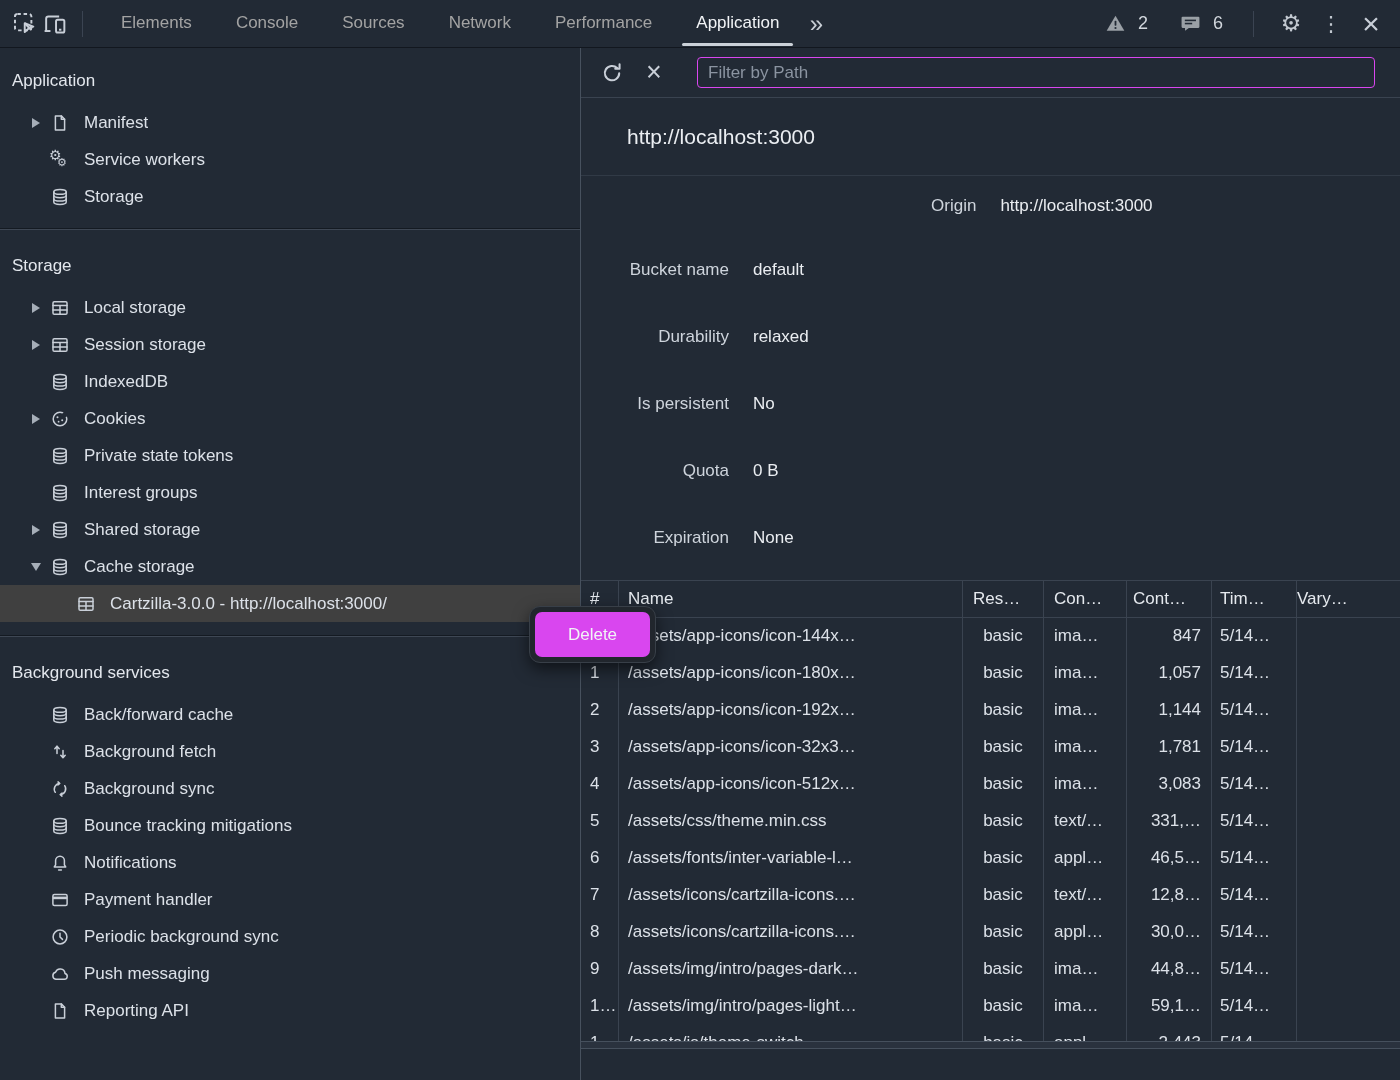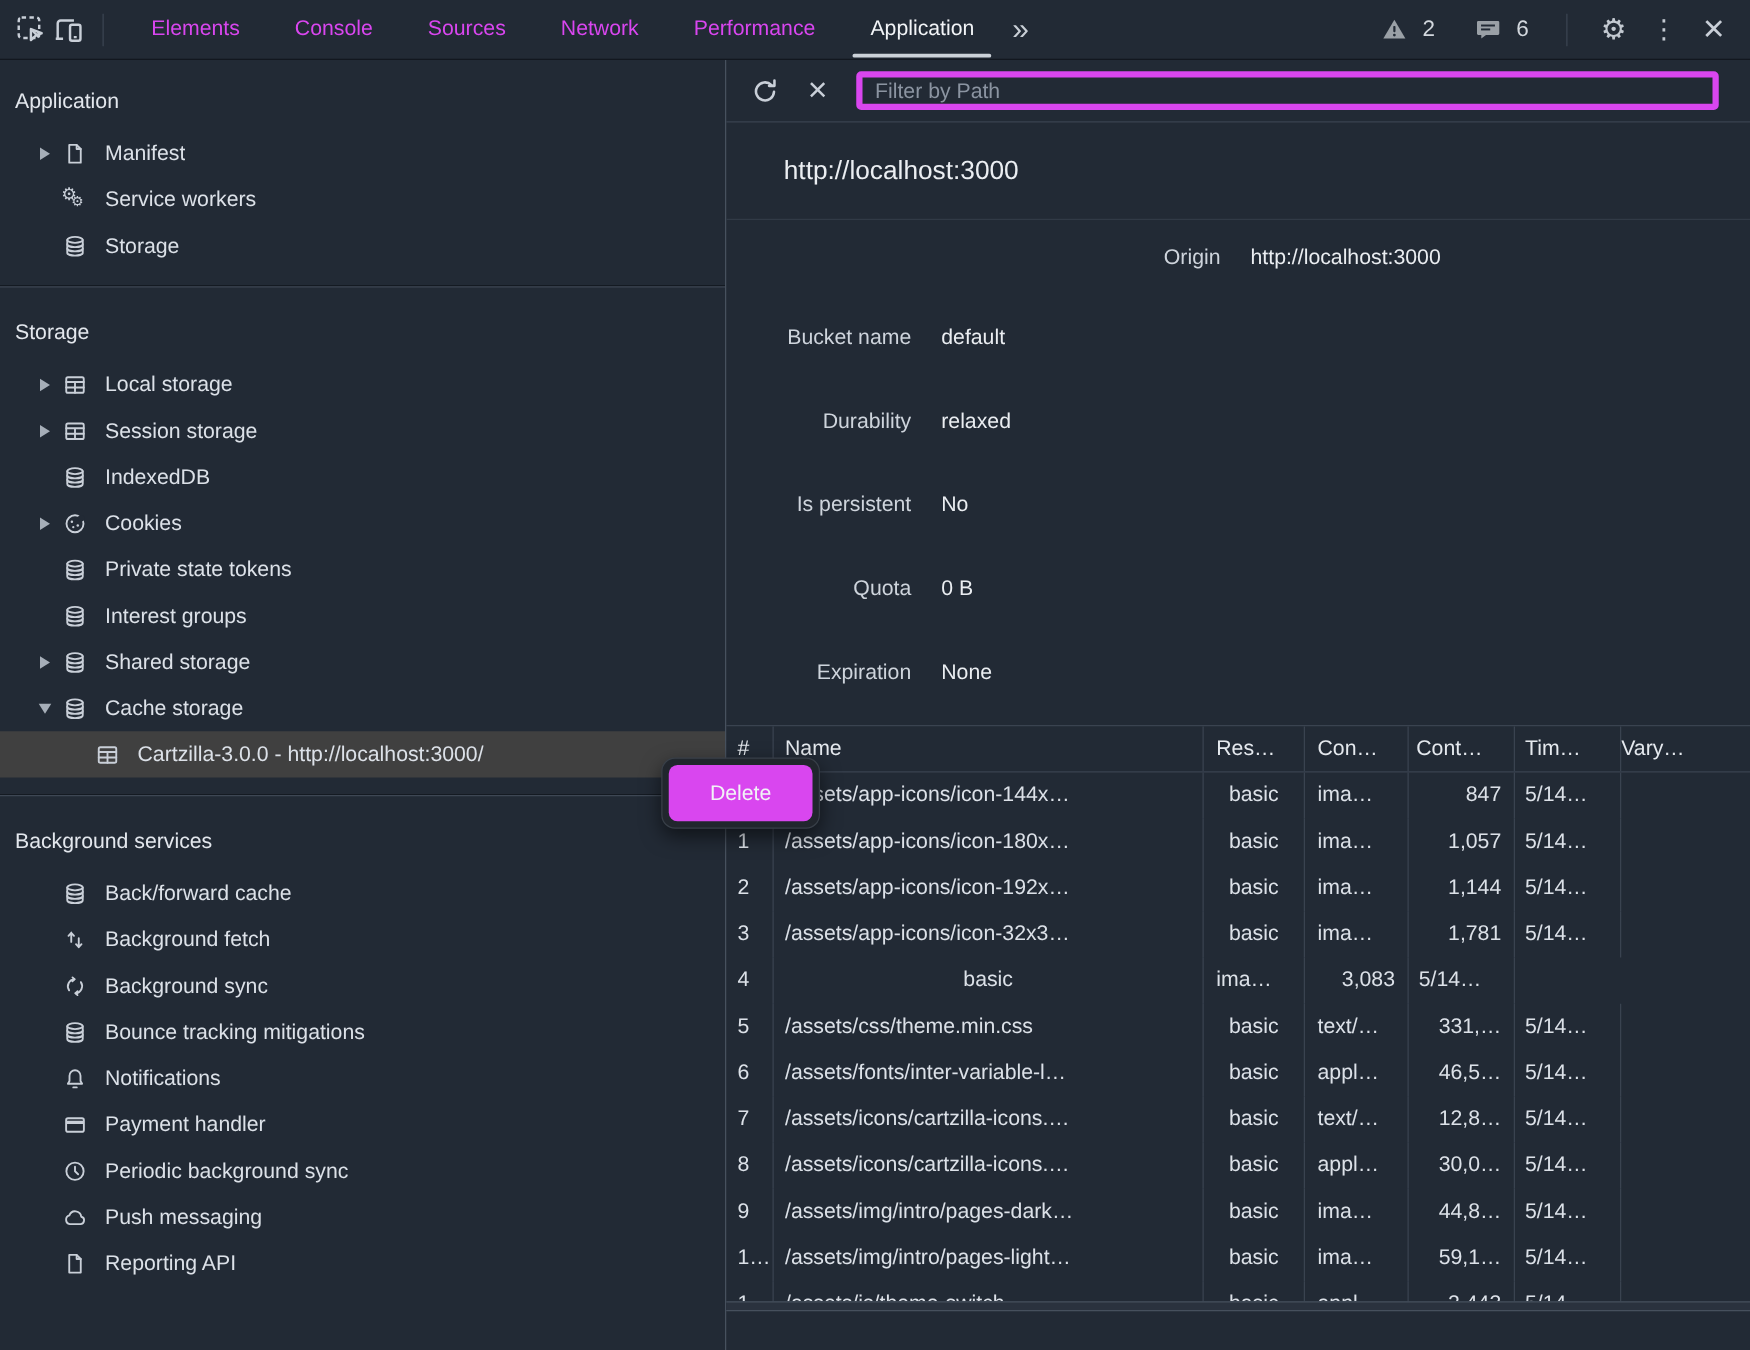--- a/index.html
+++ b/index.html
@@ -11,21 +11,21 @@
     position:relative;
   }
   .devtools{ position:relative; width:1400px; height:1080px; }
 
   
   .topbar{ height:48px; display:flex; align-items:center; border-bottom:1px solid #12171f; }
   .icon-btn{ width:30px; height:30px; display:flex; align-items:center; justify-content:center; flex:0 0 auto; }
   .topbar .icon-btn.first{ margin-left:10px; }
   .vdiv{ width:1px; height:26px; background:#3b4452; margin:0 12px; flex:0 0 auto; }
   .tabs{ display:flex; height:48px; align-items:stretch; margin-left:4px; }
-  .tab{ padding:0 22px; line-height:46px; font-size:17px; color:#d946ef; position:relative; white-space:nowrap; }
+  .tab{ padding:0 22px; line-height:46px; font-size:17px; color:#a3a3a3; position:relative; white-space:nowrap; }
   .tab.active{ color:#f2f4f7; }
   .tab.active::after{ content:""; position:absolute; left:8px; right:8px; bottom:2px; height:3px; background:#cbd1d8; border-radius:2px; }
   .chevrons-icon::before{ content:"\00BB"; font-size:24px; color:#c9cfd6; line-height:1; }
   .topbar-right{ display:flex; align-items:center; margin-left:auto; padding-right:14px; }
   .count-group{ display:flex; align-items:center; gap:7px; margin-right:18px; }
   .count-label{ font-size:18px; color:#d2d7dd; }
   .gear-icon::before{ content:"\2699"; font-size:23px; color:#c2c8d0; line-height:1; }
   .kebab-icon::before{ content:"\22EE"; font-size:21px; color:#c2c8d0; line-height:1; }
   .close-icon::before{ content:"\00D7"; font-size:30px; color:#c9cfd8; line-height:1; }
   .topbar-right .icon-btn{ margin-left:10px; }
@@ -46,21 +46,21 @@
   .icon{ width:24px; height:24px; display:flex; align-items:center; justify-content:center; flex:0 0 auto; margin-left:2px; position:relative; }
   .tree-label{ margin-left:12px; overflow:hidden; text-overflow:ellipsis; }
   .icon.sw .gear-a{ position:absolute; left:1px; top:0; font-size:14px; color:#c9cfd8; line-height:1; }
   .icon.sw .gear-b{ position:absolute; left:9px; top:9px; font-size:11px; color:#c9cfd8; line-height:1; }
 
   
   .main{ position:absolute; top:48px; left:580px; right:0; bottom:0; border-left:1px solid #47515e; }
   .filter-bar{ height:50px; border-bottom:1px solid #3a4350; display:flex; align-items:center; padding:0 25px 0 16px; }
   .clear-filter-icon::before{ content:"\00D7"; font-size:27px; color:#c9cfd8; line-height:1; }
   .filter-bar .icon-btn{ margin-right:12px; }
-  .filter-input{ flex:1; margin-left:4px; height:31px; background:transparent; border:5px solid #d946ef; border-radius:4px; color:#bef264; font-size:17px; padding:0 10px; outline:none; font-family:inherit; }
+  .filter-input{ flex:1; margin-left:16px; height:31px; background:transparent; border:1px solid #d946ef; border-radius:4px; color:#bef264; font-size:17px; padding:0 10px; outline:none; font-family:inherit; }
   .filter-input::placeholder{ color:#8b94a1; }
   .origin-bar{ height:78px; border-bottom:1px solid #313a46; display:flex; align-items:center; padding-left:46px; font-size:21px; color:#ebeef2; }
   .details{ height:404px; }
   .detail-row{ height:67px; display:flex; align-items:center; font-size:17px; }
   .detail-row:first-child{ height:60px;justify-content:center; }
   .detail-label{ width:148px; text-align:right; color:#ced4dc; flex:0 0 auto; }
   .detail-value{ margin-left:24px; color:#eaedf1; }
 
   .table{ position:absolute; top:532px; left:0; right:0; height:461px; overflow:hidden; border-top:1px solid #3a4350; }
   .grid-row{ display:grid; grid-template-columns:38px 344px 81px 83px 85px 85px 1fr; height:37px; font-size:17px; }
@@ -486,20 +486,21 @@
             <div class="td c-num">3</div>
             <div class="td c-name">/assets/app-icons/icon-32x3…</div>
             <div class="td c-res">basic</div>
             <div class="td c-con">ima…</div>
             <div class="td c-len">1,781</div>
             <div class="td c-time">5/14…</div>
             <div class="td c-vary"></div>
           </div>
           <div class="grid-row">
             <div class="td c-num">4</div>
+            <div class="td c-name">/assets/app-icons/icon-512x…</div>
             <div class="td c-res">basic</div>
             <div class="td c-con">ima…</div>
             <div class="td c-len">3,083</div>
             <div class="td c-time">5/14…</div>
             <div class="td c-vary"></div>
           </div>
           <div class="grid-row">
             <div class="td c-num">5</div>
             <div class="td c-name">/assets/css/theme.min.css</div>
             <div class="td c-res">basic</div>

